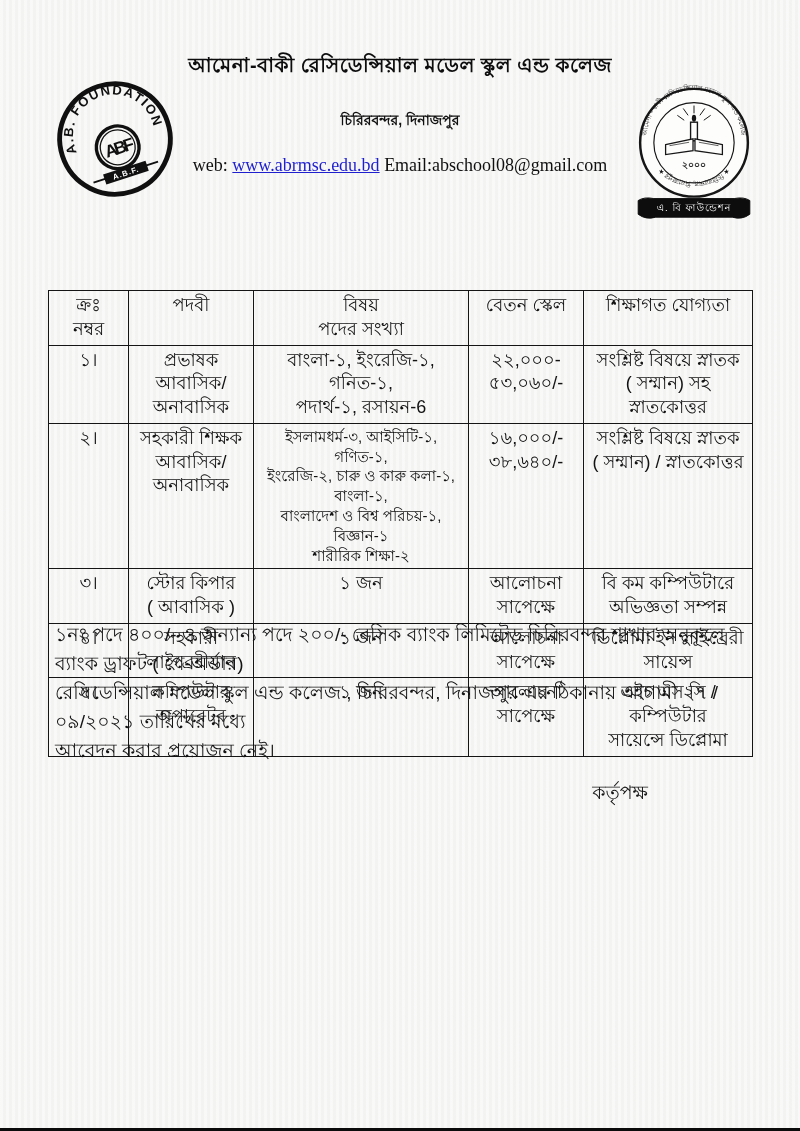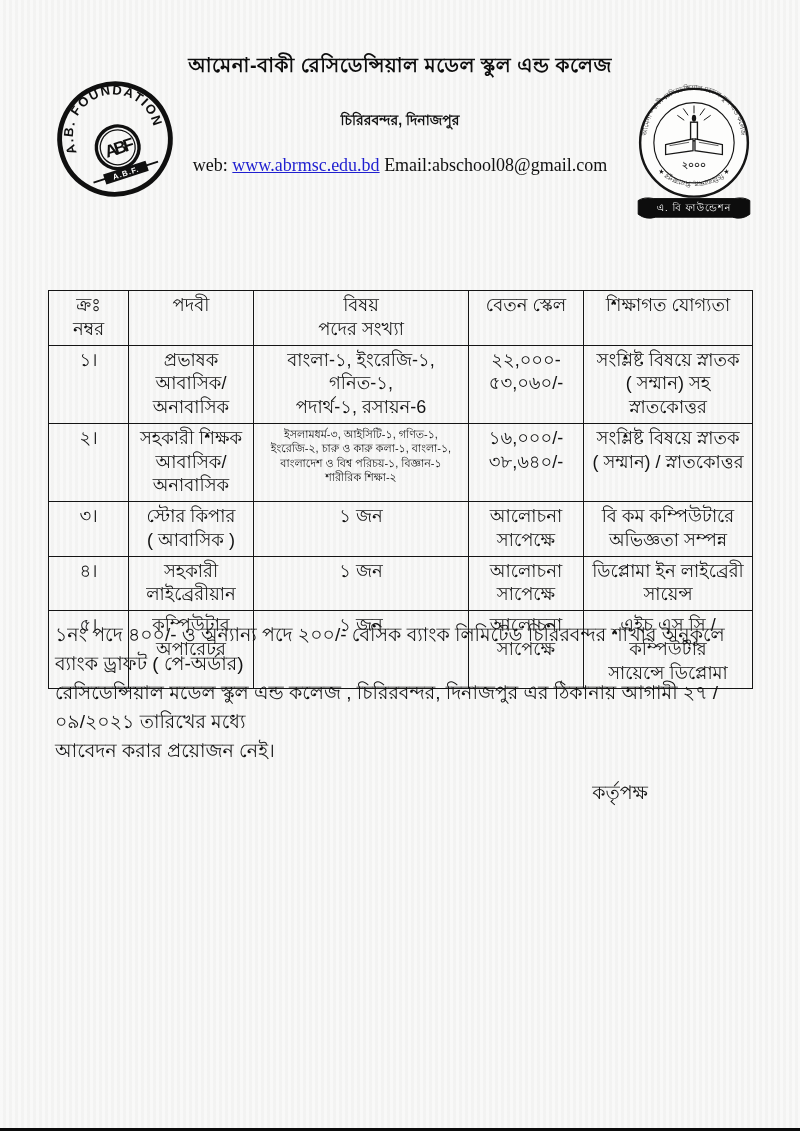--- a/index.html
+++ b/index.html
@@ -62,21 +62,21 @@
     text-align:center;vertical-align:top;
     font-weight:normal;line-height:1.32;
     white-space:pre-line;overflow:hidden;
   }
   tr.hdr{height:50px;}
   tr.r1{height:50px;}
   tr.r2{height:72px;}
   tr.r3{height:46px;}
   tr.r4{height:45px;}
   tr.r5{height:45px;}
-  td.small{font-size:11px;line-height:1.28;}
+  td.small{font-size:15px;line-height:1.28;}
 
   
   .notice{
     position:absolute;left:55px;top:620px;width:696px;
     font-size:19px;line-height:29px;color:#131313;
   }
   .notice div{white-space:normal;}
   .signature{
     position:absolute;left:0;top:778px;width:648px;
     text-align:right;font-size:19px;color:#131313;

